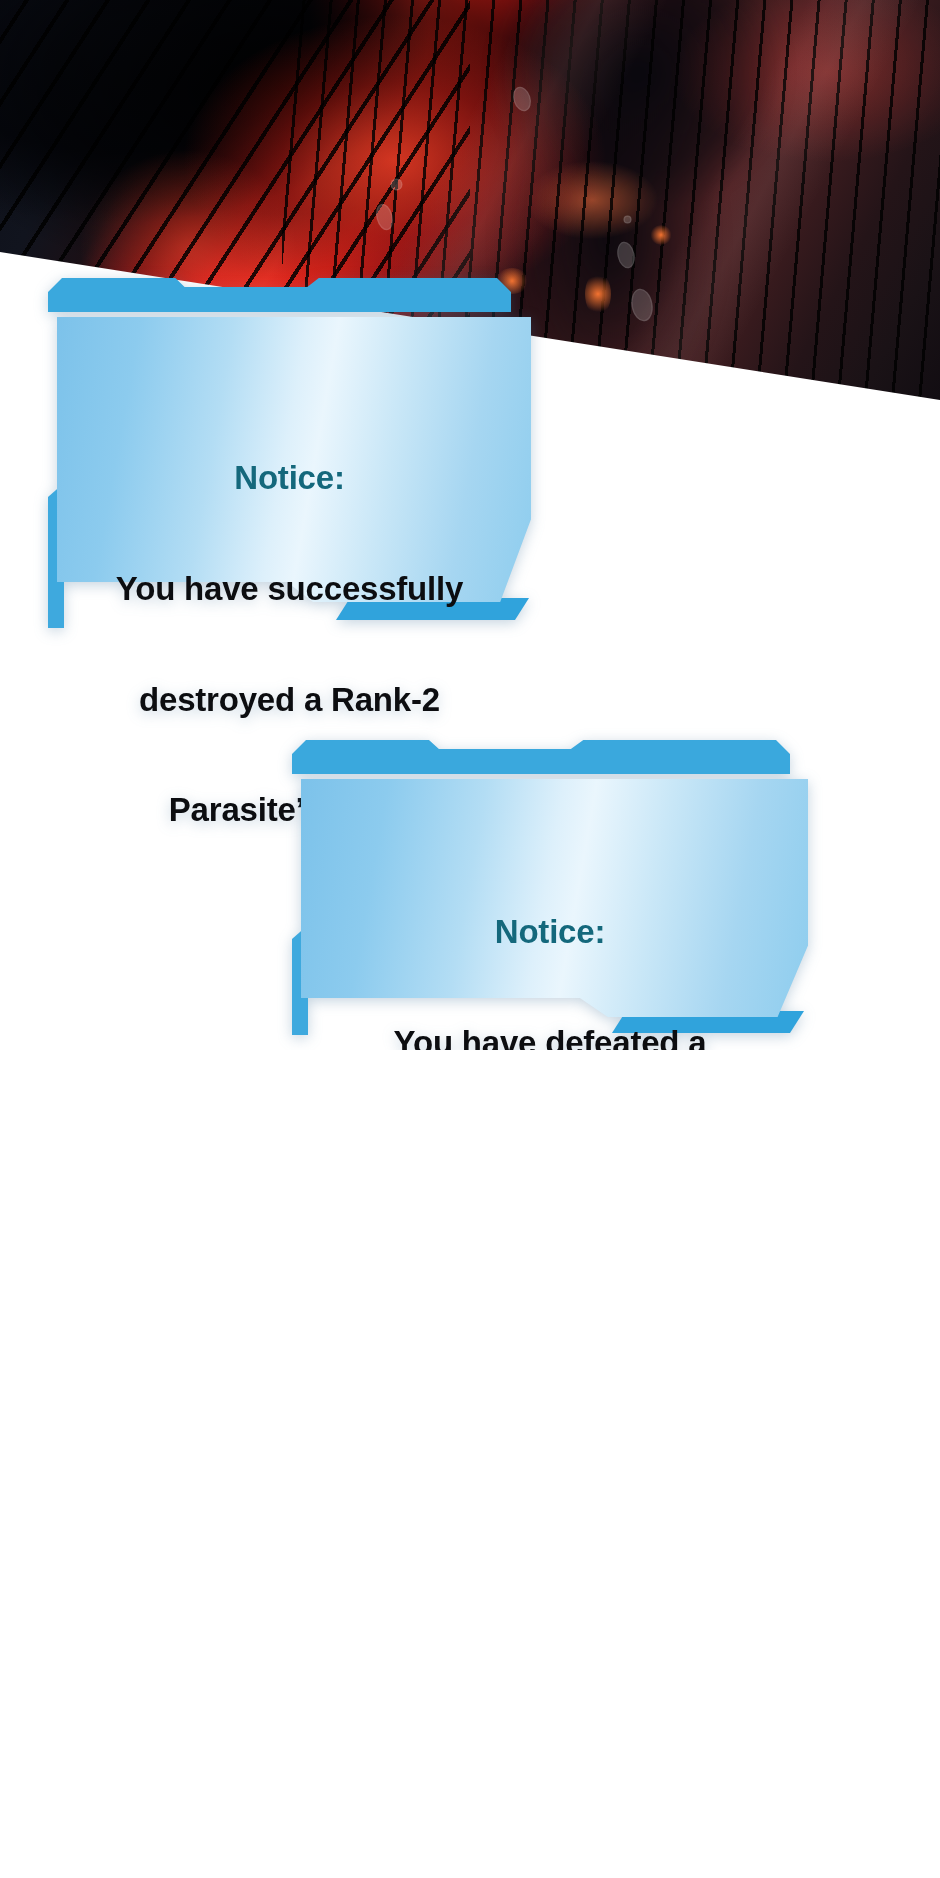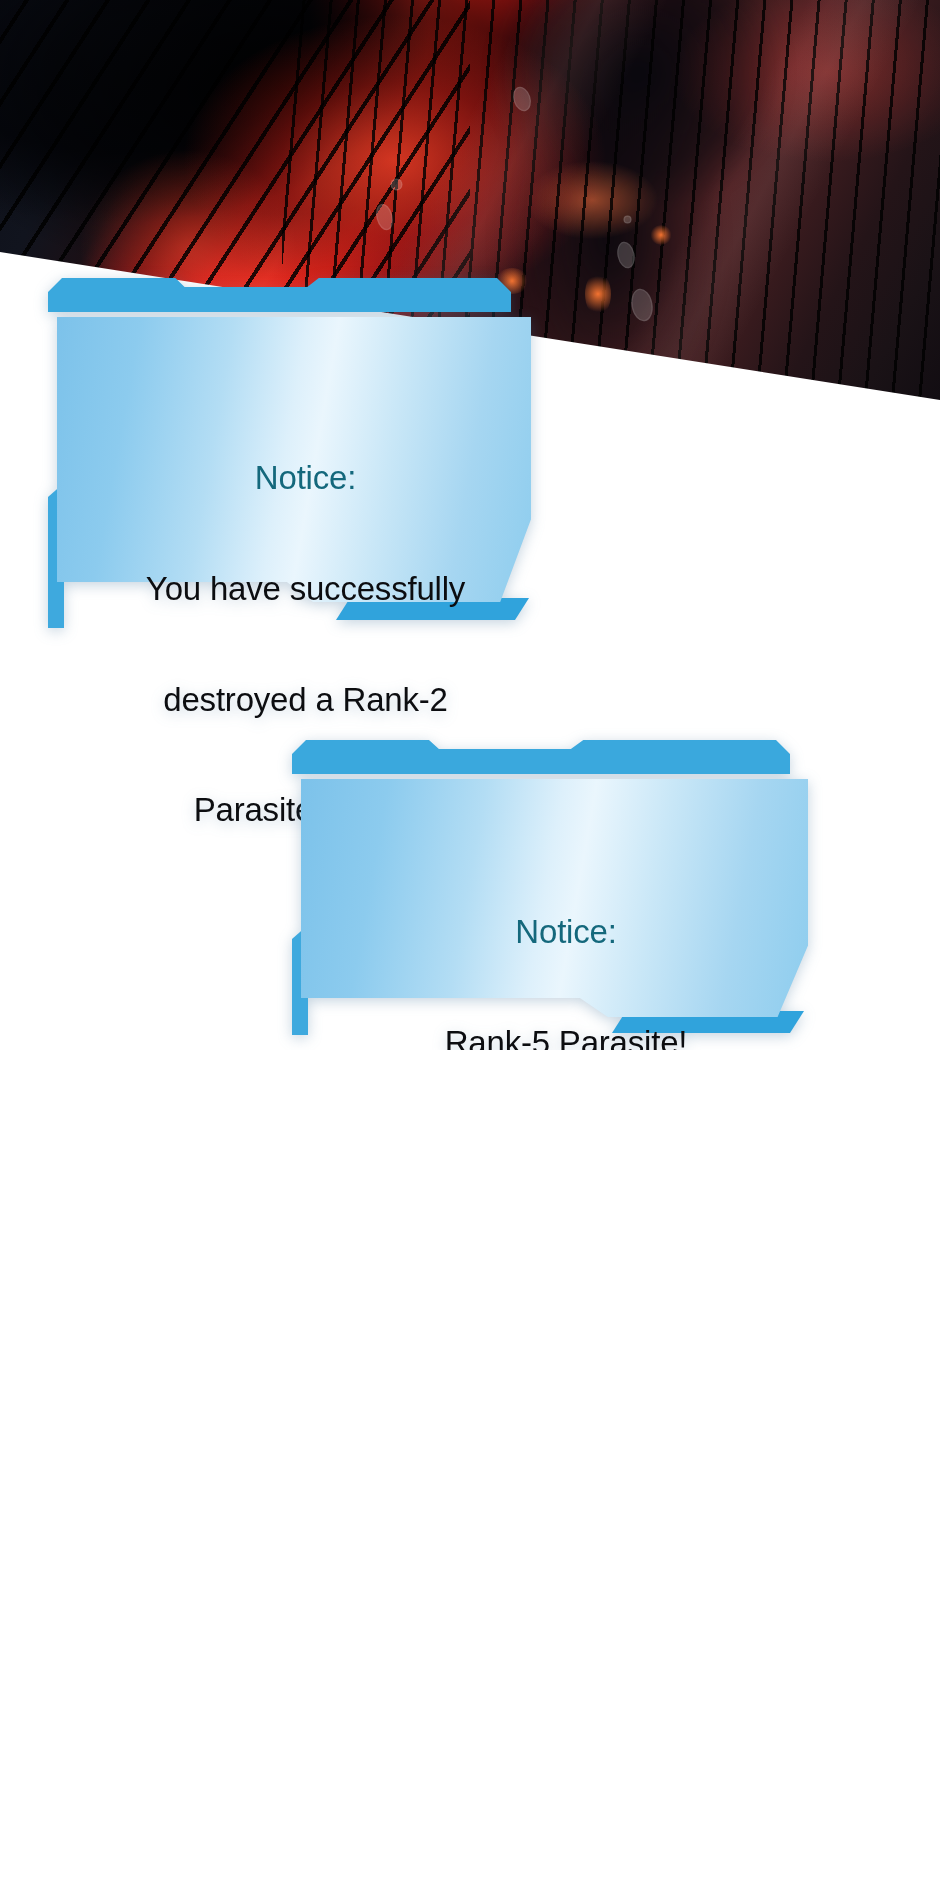--- a/index.html
+++ b/index.html
@@ -170,26 +170,26 @@
   .notice-left-bar {
     position: absolute;
     background: #3ea9de;
   }
   .notice-bottom-bar {
     position: absolute;
     background: #30a3dc;
   }
   .notice-text {
     position: absolute;
-    left: 16px;
+    left: 0;
     width: 100%;
     text-align: center;
     line-height: 1.12;
     color: #0b0b0c;
-    font-weight: normal;
+    font-weight: bold;
     letter-spacing: -0.2px;
     white-space: pre;
   }
   .notice-title {
     color: #14687c;
     display: block;
   }
   .notice-line {
     display: block;
     color: #0c0d10;
@@ -254,19 +254,20 @@
                 clip-path:polygon(14px 0,100% 0,calc(100% - 14px) 100%,0 100%);"></div>
 
     <div class="notice-head" style="left:0px; top:0px; width:498px; height:34px;"></div>
 
     <div class="notice-body" style="left:9px; top:39px; width:507px; height:238px;
                 -webkit-clip-path:polygon(0 0, 100% 0, 100% 70%, 94% 100%, 60.5% 100%, 55% 92%, 0 92%);
                 clip-path:polygon(0 0, 100% 0, 100% 70%, 94% 100%, 60.5% 100%, 55% 92%, 0 92%);"></div>
 
     <div class="notice-text" style="top:100px; font-size:33px;">
       <span class="notice-title">Notice:</span>
+      <span class="notice-line">You have defeated a</span>
       <span class="notice-line">Rank-5 Parasite!</span>
     </div>
   </div>
 
   <div style="position:absolute; left:0; top:1050px; width:940px; height:828px; background:#ffffff;"></div>
 
 </div>
 
 </body></html>

